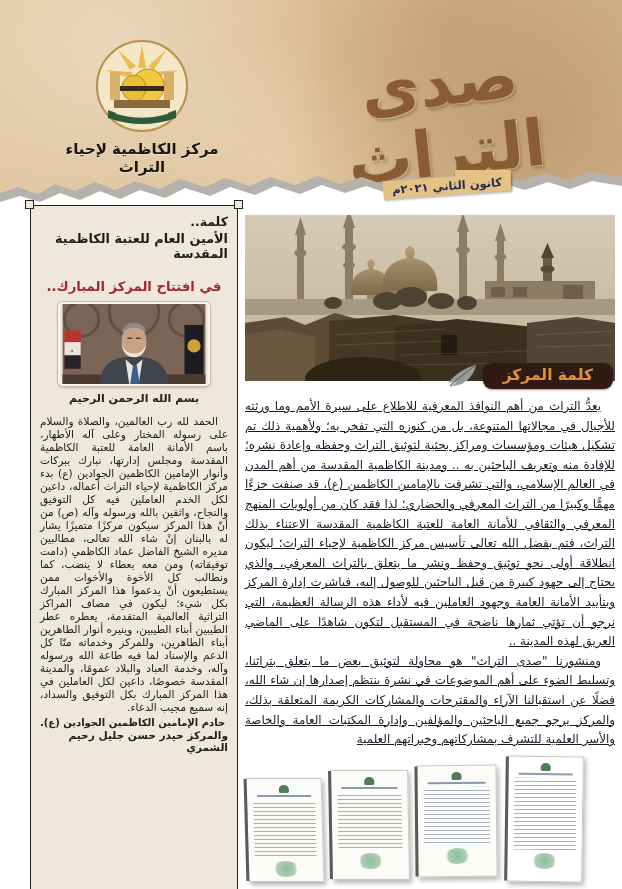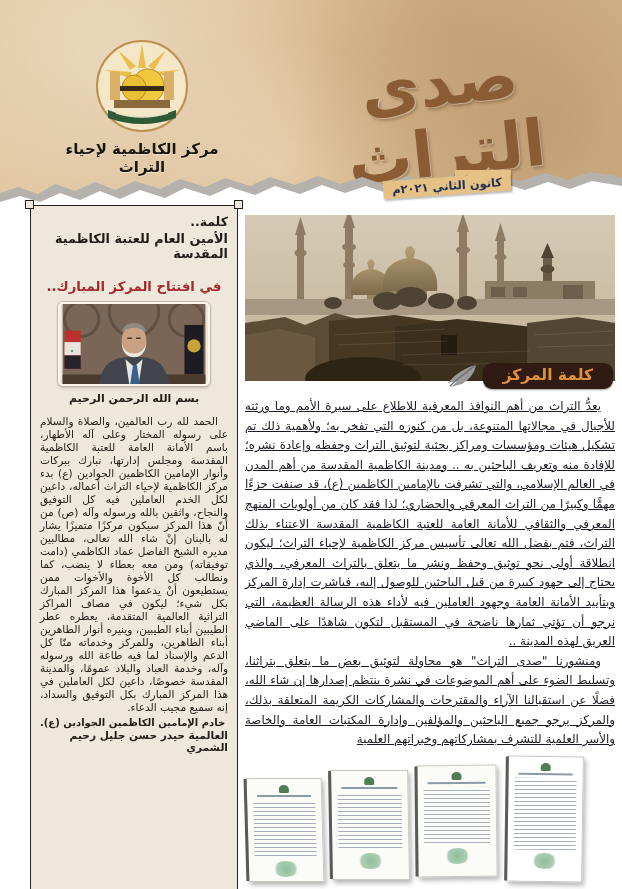--- a/index.html
+++ b/index.html
@@ -177,21 +177,21 @@
         <line x1="68" y1="36" x2="73" y2="36" stroke="#4a3a2c" stroke-width="1.6"></line>
         <line x1="77" y1="36" x2="82" y2="36" stroke="#4a3a2c" stroke-width="1.6"></line>
       </svg>
     </span>
 
     <div class="sb-basmala">بسم الله الرحمن الرحيم</div>
     <div class="sb-text">
       <p>الحمد لله رب العالمين، والصلاة والسلام على رسوله المختار وعلى آله الأطهار، باسم الأمانة العامة للعتبة الكاظمية المقدسة ومجلس إدارتها، نبارك ببركات وأنوار الإمامين الكاظمين الجوادين (ع) بدء مركز الكاظمية لإحياء التراث أعماله، داعين لكل الخدم العاملين فيه كل التوفيق والنجاح، واثقين بالله ورسوله وآله (ص) من أنّ هذا المركز سيكون مركزًا متميزًا يشار له بالبنان إنْ شاء الله تعالى، مطالبين مديره الشيخ الفاضل عماد الكاظمي (دامت توفيقاته) ومن معه بعطاء لا ينضب، كما ونطالب كل الأخوة والأخوات ممن يستطيعون أنْ يدعموا هذا المركز المبارك بكل شيء؛ ليكون في مصاف المراكز التراثية العالمية المتقدمة، يعطره عطر الطيبين أبناء الطيبين، وينيره أنوار الطاهرين أبناء الطاهرين، وللمركز وخدماته منّا كل الدعم والإسناد لما فيه طاعة الله ورسوله وآله، وخدمة العباد والبلاد عمومًا، والمدينة المقدسة خصوصًا، داعين لكل العاملين في هذا المركز المبارك بكل التوفيق والسداد، إنه سميع مجيب الدعاء.</p>
     </div>
     <div class="sb-sign-role">خادم الإمامين الكاظمين الجوادين (ع).</div>
-    <div class="sb-sign-name">العالمية حيدر حسن جليل رحيم الشمري</div>
+    <div class="sb-sign-name">والمركز حيدر حسن جليل رحيم الشمري</div>
   </aside>
 
   <main class="main-col">
 
     <div class="hero-photo">
       <svg width="370" height="186" viewBox="0 0 370 186">
         <defs>
           <linearGradient id="sky" x1="0" y1="0" x2="0" y2="1">
             <stop offset="0" stop-color="#d8cdb9"></stop>
               <stop offset="1" stop-color="#c2b296"></stop>

